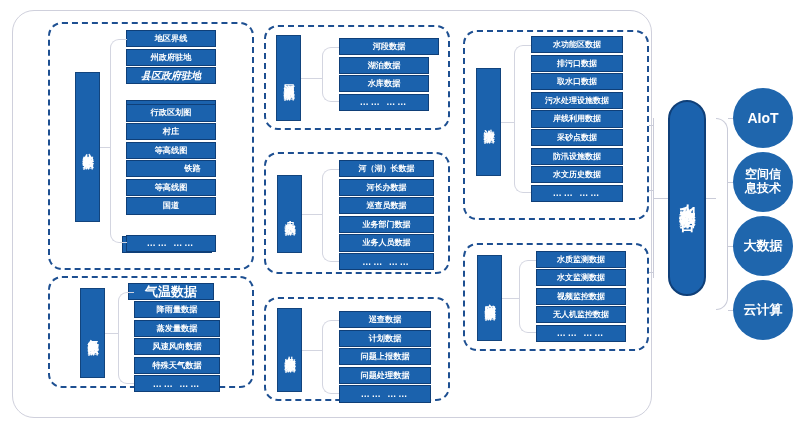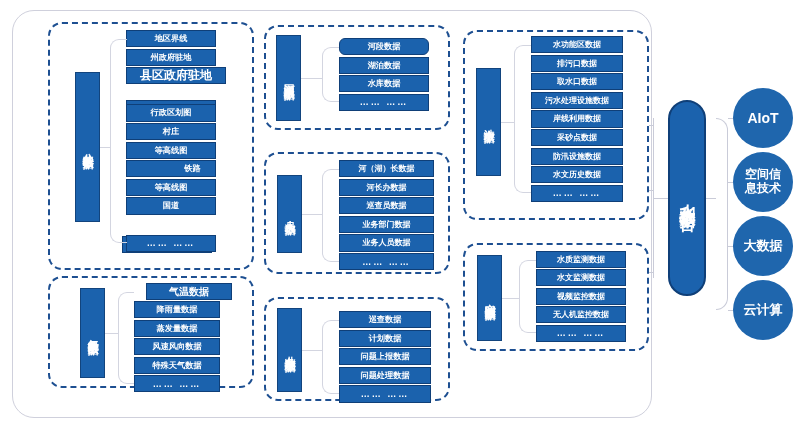--- a/index.html
+++ b/index.html
@@ -96,21 +96,21 @@
 
 <div id="canvas">
   <div class="outer-card"></div>
   <div id="render-layer">
       <div class="group" style="left: 48px; top: 22px; width: 206px; height: 248px;"></div>
       <div class="glabel" style="left: 75px; top: 72px; width: 25px; height: 150px; font-size: 11px;">公共基础数据</div>
       <div class="chip" style="left: 126px; top: 30px; width: 90px; height: 17.2px; font-size: 8.2px;">地区界线</div>
       <div class="tick" style="left: 127px; top: 38.6px;"></div>
       <div class="chip" style="left: 126px; top: 48.6px; width: 90px; height: 17.2px; font-size: 8.2px;">州政府驻地</div>
       <div class="tick" style="left: 127px; top: 57.2px;"></div>
-      <div class="chip" style="left: 126px; top: 67.2px; width: 100px; height: 17.2px; font-size: 12px;">县区政府驻地</div>
+      <div class="chip" style="left: 126px; top: 67.2px; width: 90px; height: 17.2px; font-size: 10px; font-style: italic;">县区政府驻地</div>
       <div class="tick" style="left: 127px; top: 75.8px;"></div>
       <div class="chip" style="left: 126px; top: 85.8px; width: 90px; height: 17.2px; font-size: 8.2px; margin-top: 14px;">乡镇界</div>
       <div class="tick" style="left: 127px; top: 94.4px;"></div>
       <div class="chip" style="left: 126px; top: 104.4px; width: 90px; height: 17.2px; font-size: 8.2px;">行政区划图</div>
       <div class="tick" style="left: 127px; top: 113px;"></div>
       <div class="chip" style="left: 126px; top: 123px; width: 90px; height: 17.2px; font-size: 8.2px;">村庄</div>
       <div class="tick" style="left: 127px; top: 131.6px;"></div>
       <div class="chip" style="left: 126px; top: 141.6px; width: 90px; height: 17.2px; font-size: 8.2px;">等高线图</div>
       <div class="tick" style="left: 127px; top: 150.2px;"></div>
       <div class="chip" style="left: 126px; top: 160.2px; width: 90px; height: 17.2px; font-size: 8.2px; padding-left: 43px;">铁路</div>
@@ -120,21 +120,21 @@
       <div class="chip" style="left: 126px; top: 197.4px; width: 90px; height: 17.2px; font-size: 8.2px;">国道</div>
       <div class="tick" style="left: 127px; top: 206px;"></div>
       <div class="chip" style="left: 122px; top: 216px; width: 90px; height: 17.2px; font-size: 10px; margin-top: 20px;">普通公路</div>
       <div class="tick" style="left: 127px; top: 224.6px;"></div>
       <div class="chip dots" style="left: 126px; top: 234.6px; width: 90px; height: 17.2px; font-size: 9px;">…… ……</div>
       <div class="tick" style="left: 127px; top: 243.2px;"></div>
       <div class="bracket" style="left: 110px; top: 38.6px; width: 17px; height: 204.6px;"></div>
       <div class="bracket-stem" style="left: 100px; top: 147px; width: 10px;"></div>
       <div class="group" style="left: 264px; top: 25px; width: 186px; height: 105px;"></div>
       <div class="glabel" style="left: 276px; top: 35px; width: 25px; height: 86px; font-size: 11px;">河网水系数据</div>
-      <div class="chip" style="left: 339px; top: 38px; width: 90px; height: 17.2px; font-size: 8.2px; border-radius: 6px;">河段数据</div>
+      <div class="chip" style="left: 339px; top: 38px; width: 100px; height: 17.2px; font-size: 8.2px;">河段数据</div>
       <div class="tick" style="left: 339px; top: 46.6px; width: 0px;"></div>
       <div class="chip" style="left: 339px; top: 56.6px; width: 90px; height: 17.2px; font-size: 8.2px;">湖泊数据</div>
       <div class="tick" style="left: 339px; top: 65.2px; width: 0px;"></div>
       <div class="chip" style="left: 339px; top: 75.2px; width: 90px; height: 17.2px; font-size: 8.2px;">水库数据</div>
       <div class="tick" style="left: 339px; top: 83.8px; width: 0px;"></div>
       <div class="chip dots" style="left: 339px; top: 93.8px; width: 90px; height: 17.2px; font-size: 9px;">…… ……</div>
       <div class="tick" style="left: 339px; top: 102.4px; width: 0px;"></div>
       <div class="bracket" style="left: 322px; top: 46.6px; width: 17px; height: 55.8px;"></div>
       <div class="bracket-stem" style="left: 301px; top: 78px; width: 21px;"></div>
       <div class="group" style="left: 463px; top: 30px; width: 186px; height: 190px;"></div>
@@ -170,21 +170,21 @@
       <div class="chip" style="left: 339px; top: 215.8px; width: 95px; height: 17.2px; font-size: 8px;">业务部门数据</div>
       <div class="tick" style="left: 339px; top: 224.4px; width: 0px;"></div>
       <div class="chip" style="left: 339px; top: 234.4px; width: 95px; height: 17.2px; font-size: 8px;">业务人员数据</div>
       <div class="tick" style="left: 339px; top: 243px; width: 0px;"></div>
       <div class="chip dots" style="left: 339px; top: 253px; width: 95px; height: 17.2px; font-size: 9px;">…… ……</div>
       <div class="tick" style="left: 339px; top: 261.6px; width: 0px;"></div>
       <div class="bracket" style="left: 322px; top: 168.6px; width: 17px; height: 93px;"></div>
       <div class="bracket-stem" style="left: 302px; top: 214px; width: 20px;"></div>
       <div class="group" style="left: 48px; top: 276px; width: 206px; height: 112px;"></div>
       <div class="glabel" style="left: 80px; top: 288px; width: 25px; height: 90px; font-size: 11px;">气象时空数据</div>
-      <div class="chip" style="left: 146px; top: 283px; width: 86px; height: 17px; font-size: 10px;">气温数据</div>
+      <div class="chip" style="left: 128px; top: 283px; width: 86px; height: 17px; font-size: 13px;">气温数据</div>
       <div class="tick" style="left: 134px; top: 291.5px; width: 0px;"></div>
       <div class="chip" style="left: 134px; top: 301.4px; width: 86px; height: 17px; font-size: 8.2px;">降雨量数据</div>
       <div class="tick" style="left: 134px; top: 309.9px; width: 0px;"></div>
       <div class="chip" style="left: 134px; top: 319.8px; width: 86px; height: 17px; font-size: 8.2px;">蒸发量数据</div>
       <div class="tick" style="left: 134px; top: 328.3px; width: 0px;"></div>
       <div class="chip" style="left: 134px; top: 338.2px; width: 86px; height: 17px; font-size: 8.2px;">风速风向数据</div>
       <div class="tick" style="left: 134px; top: 346.7px; width: 0px;"></div>
       <div class="chip" style="left: 134px; top: 356.6px; width: 86px; height: 17px; font-size: 8.2px;">特殊天气数据</div>
       <div class="tick" style="left: 134px; top: 365.1px; width: 0px;"></div>
       <div class="chip dots" style="left: 134px; top: 375px; width: 86px; height: 17px; font-size: 9px;">…… ……</div>

